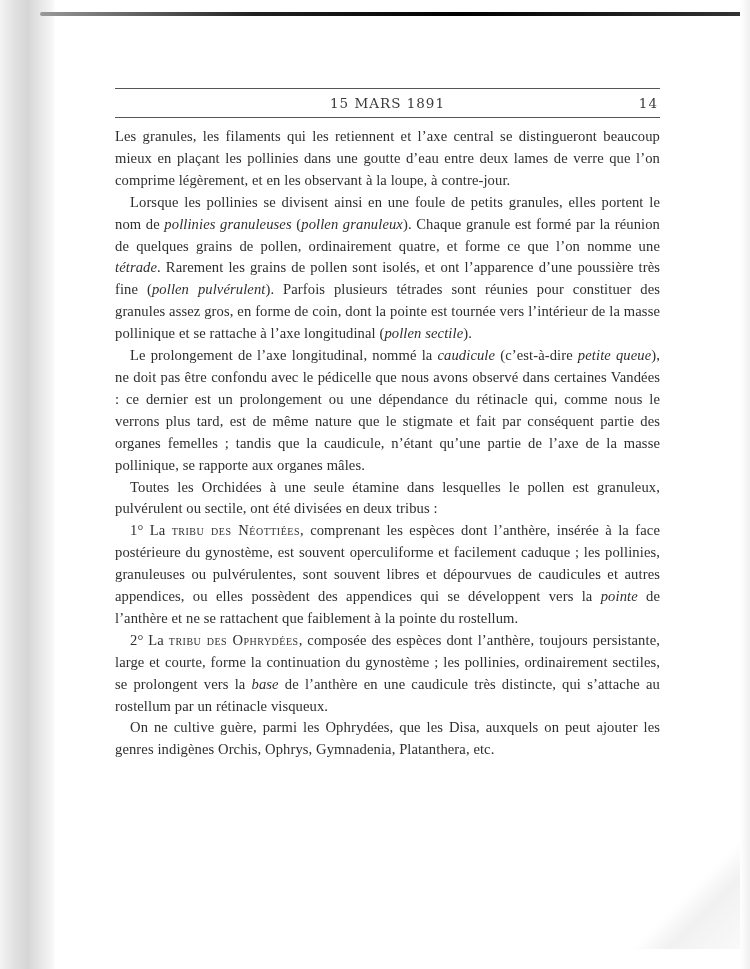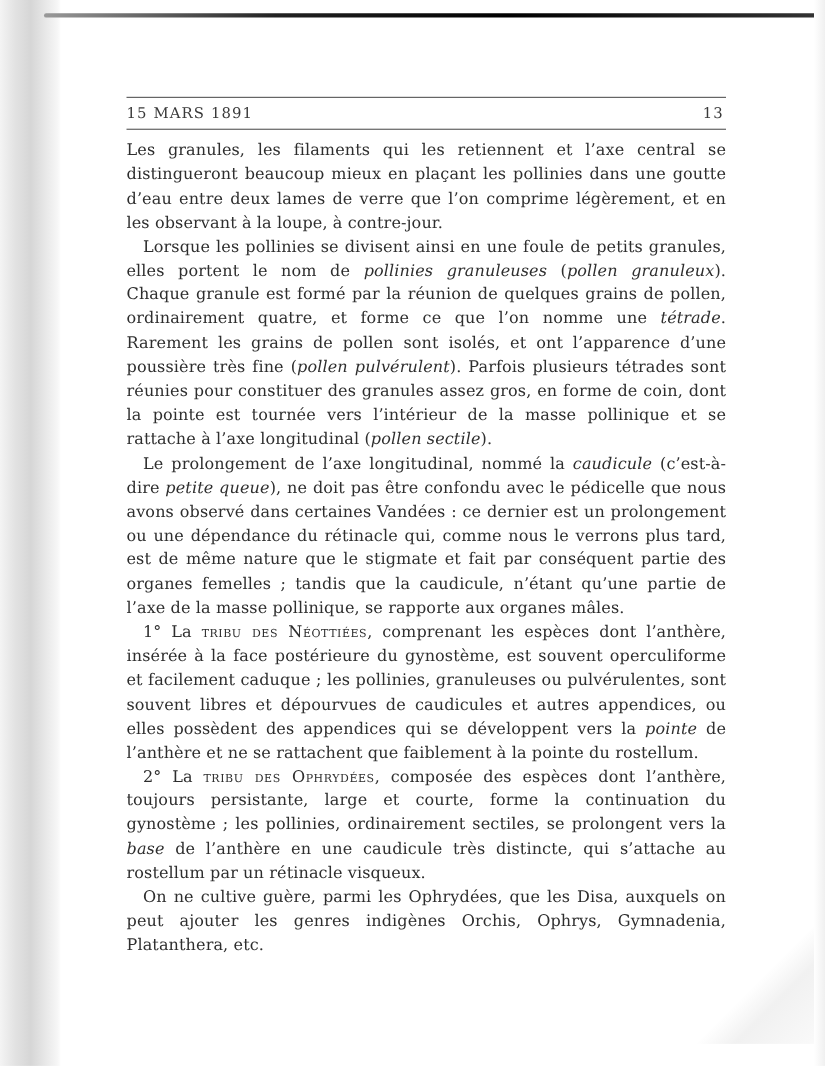--- a/index.html
+++ b/index.html
@@ -29,53 +29,54 @@
   .page {
     position:absolute; left:115px; top:88px; width:545px;
     color:#2b2b2b;
   }
   .header-rule { height:1px; background:#555; }
   .running-head {
     position:relative; height:28px; line-height:28px;
     font-size:13.5px; color:#3a3a3a; letter-spacing:1px;
   }
   .running-head .date {
-    position:absolute; left:0; right:0; text-align:left;
+    position:absolute; left:0; right:0; text-align:center;
   }
   .running-head .folio {
     position:absolute; right:2px; top:0;
   }
   .body-text {
     margin-top:8px;
     font-size:14.6px; line-height:21.9px;
     text-align:justify; letter-spacing:.1px;
     color:#2e2e2e;
   }
-  .body-text p { margin:0; text-indent:0; }
+  .body-text p { margin:0; text-indent:0;font-family:Liberation Serif, serif; }
   .body-text p.indent { text-indent:15px; }
   .body-text em { font-style:italic; }
   .sc { font-variant:small-caps; letter-spacing:.5px; }
 </style>
 </head>
 <body>
 
 <div class="scan-left"></div>
 <div class="scan-top"></div>
 <div class="scan-right"></div>
 <div class="scan-bottom-fold"></div>
 
 <div class="page">
   <div class="header-rule"></div>
   <div class="running-head">
     <span class="date">15 MARS 1891</span>
-    <span class="folio">13</span>
+    <span class="folio">14</span>
   </div>
   <div class="header-rule"></div>
 
   <div class="body-text" id="body-text">
       <p><span>Les granules, les filaments qui les retiennent et l’axe central se distingueront beaucoup mieux en plaçant les pollinies dans une goutte d’eau entre deux lames de verre que l’on comprime légèrement, et en les observant à la loupe, à contre-jour.</span></p>
       <p class="indent"><span>Lorsque les pollinies se divisent ainsi en une foule de petits granules, elles portent le nom de </span><em>pollinies granuleuses</em><span> (</span><em>pollen granuleux</em><span>). Chaque granule est formé par la réunion de quelques grains de pollen, ordinairement quatre, et forme ce que l’on nomme une </span><em>tétrade</em><span>. Rarement les grains de pollen sont isolés, et ont l’apparence d’une poussière très fine (</span><em>pollen pulvérulent</em><span>). Parfois plusieurs tétrades sont réunies pour constituer des granules assez gros, en forme de coin, dont la pointe est tournée vers l’intérieur de la masse pollinique et se rattache à l’axe longitudinal (</span><em>pollen sectile</em><span>).</span></p>
       <p class="indent"><span>Le prolongement de l’axe longitudinal, nommé la </span><em>caudicule</em><span> (c’est-à-dire </span><em>petite queue</em><span>), ne doit pas être confondu avec le pédicelle que nous avons observé dans certaines Vandées : ce dernier est un prolongement ou une dépendance du rétinacle qui, comme nous le verrons plus tard, est de même nature que le stigmate et fait par conséquent partie des organes femelles ; tandis que la caudicule, n’étant qu’une partie de l’axe de la masse pollinique, se rapporte aux organes mâles.</span></p>
+      <p class="indent"><span>Toutes les Orchidées à une seule étamine dans lesquelles le pollen est granuleux, pulvérulent ou sectile, ont été divisées en deux tribus :</span></p>
       <p class="indent"><span>1° La </span><span class="sc">tribu des Néottiées</span><span>, comprenant les espèces dont l’anthère, insérée à la face postérieure du gynostème, est souvent operculiforme et facilement caduque ; les pollinies, granuleuses ou pulvérulentes, sont souvent libres et dépourvues de caudicules et autres appendices, ou elles possèdent des appendices qui se développent vers la </span><em>pointe</em><span> de l’anthère et ne se rattachent que faiblement à la pointe du rostellum.</span></p>
       <p class="indent"><span>2° La </span><span class="sc">tribu des Ophrydées</span><span>, composée des espèces dont l’anthère, toujours persistante, large et courte, forme la continuation du gynostème ; les pollinies, ordinairement sectiles, se prolongent vers la </span><em>base</em><span> de l’anthère en une caudicule très distincte, qui s’attache au rostellum par un rétinacle visqueux.</span></p>
       <p class="indent"><span>On ne cultive guère, parmi les Ophrydées, que les Disa, auxquels on peut ajouter les genres indigènes Orchis, Ophrys, Gymnadenia, Platanthera, etc.</span></p>
     </div>
 </div>
 
 </body></html>

